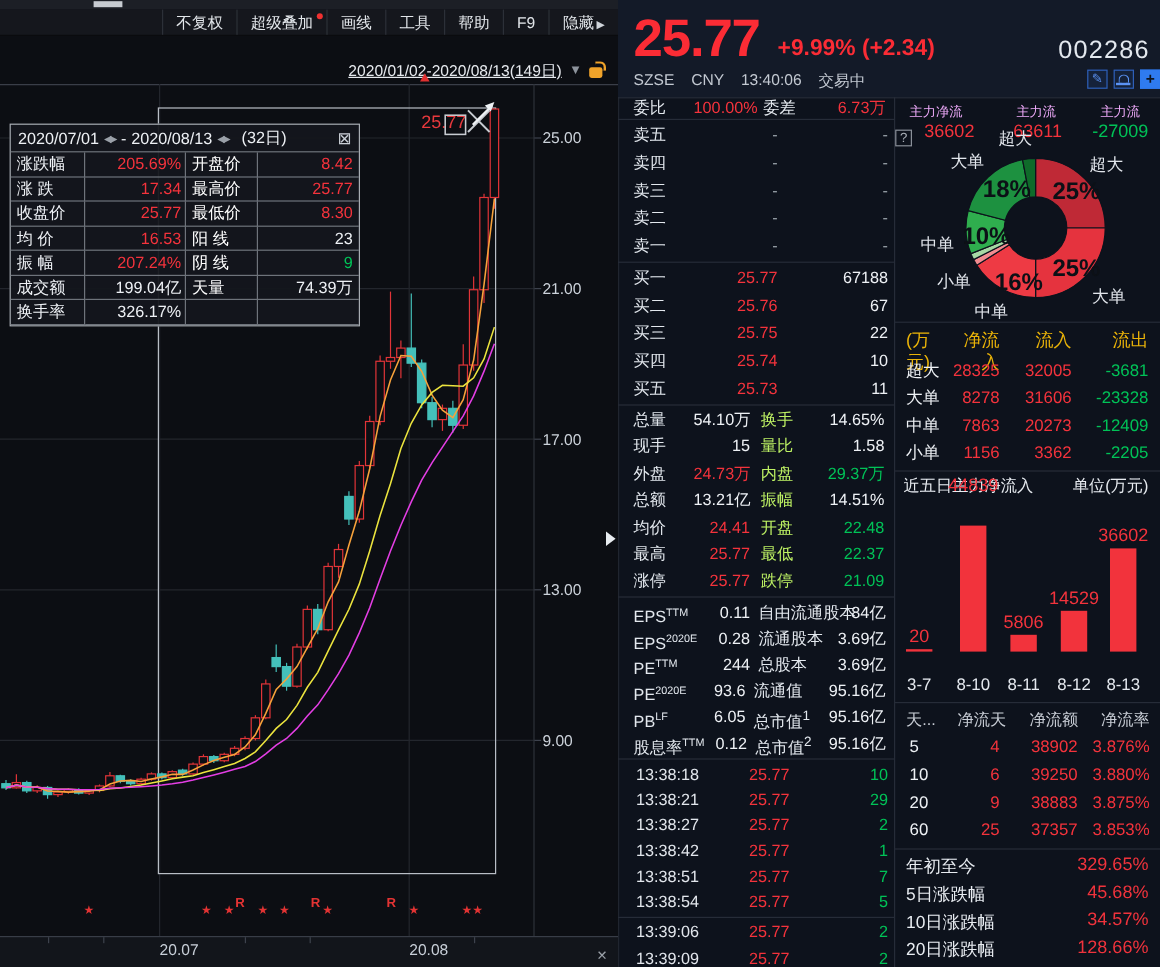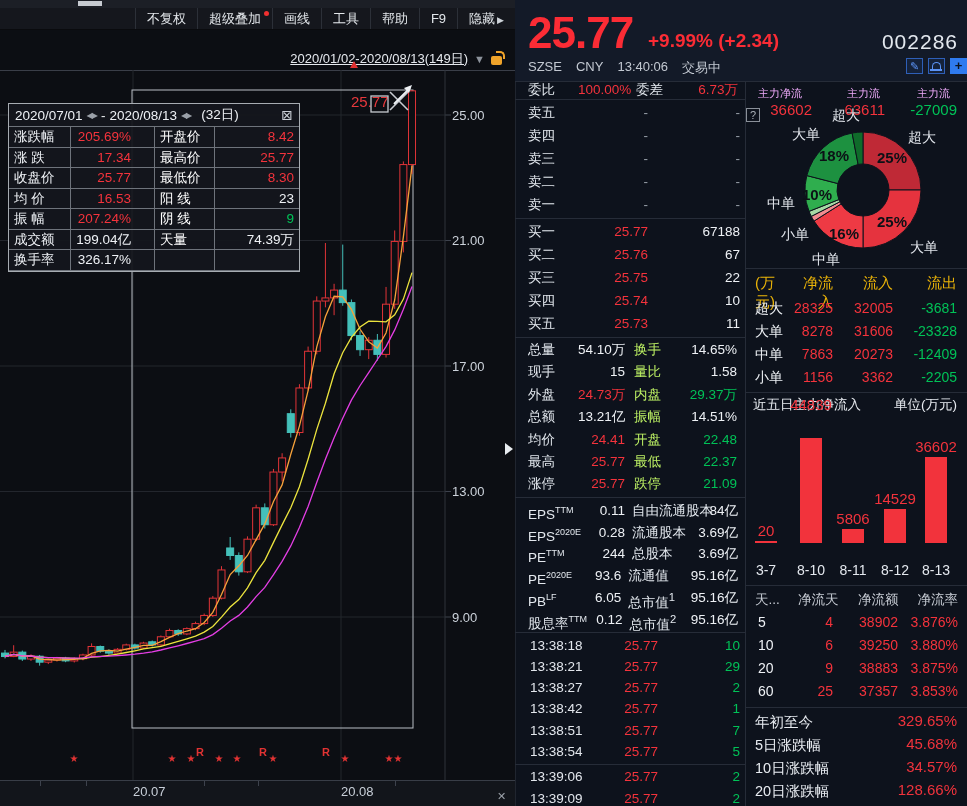--- a/index.html
+++ b/index.html
@@ -32,21 +32,21 @@
 
 .info-panel{position:absolute;left:8px;top:103px;width:292px;background:#14161cf2;border:1px solid #a7acb2}
 .ip-head{height:23px;display:flex;align-items:center;font-size:13.5px;color:#eef1f5;padding:0 6px;gap:4px;border-bottom:1px solid #6e737b}
 .ip-head .arrows{font-size:8px;color:#9aa0a8;letter-spacing:-1px}
 .ip-head .days{margin-left:6px}
 .ip-close{margin-left:auto;color:#c9ced6;font-size:14px}
 .ip-row{display:flex;height:20.5px;line-height:20.5px;font-size:13.5px}
 .ip-row>span{border-right:1px solid #6e737b;border-bottom:1px solid #6e737b;overflow:hidden;white-space:nowrap}
 .ip-row>span:last-child{border-right:none}
 .ip-l1{width:62px;padding-left:5px;color:#eef1f5}
-.ip-v1{width:84px;text-align:right;padding-right:23px}
+.ip-v1{width:84px;text-align:right;padding-right:3px}
 .ip-l2{width:60px;padding-left:5px;color:#ffffff}
 .ip-v2{flex:1;text-align:right;padding-right:5px}
 
 
 .rp-bg{position:absolute;left:515px;top:0;width:452px;height:806px;background:#0d121c;border-left:1px solid #20252f}
 .rp-head{position:absolute;left:515px;top:0;width:452px;height:81px;background:#131a28}
 .big-price{position:absolute;left:528px;top:8px;font-size:44px;font-weight:bold;color:#fb2c35;letter-spacing:-1px}
 .big-change{position:absolute;left:648px;top:30px;font-size:19px;font-weight:bold;color:#fb2c35}
 .stk-name{position:absolute;left:780px;top:5px;width:178px;text-align:right;font-size:21px;color:#eef2f6}
 .stk-code{position:absolute;left:780px;top:30px;width:178px;text-align:right;font-size:21px;color:#e3e8ee;letter-spacing:1px}
@@ -84,21 +84,21 @@
 .tk-p{width:43px;text-align:right}
 .tk-v{flex:1;text-align:right;padding-right:5px}
 .sect-div{height:1px;background:#262c38;margin:1.5px 0}
 
 
 .fs-lab{position:absolute;top:86px;font-size:11px;color:#f0abfc}
 .fs-val{position:absolute;top:101px;font-size:15px;text-align:right}
 .help{position:absolute;left:746px;top:108px;width:14px;height:14px;border:1px solid #8a9099;color:#aab0b8;font-size:11px;line-height:12px;text-align:center}
 #donut-svg{position:absolute;left:803px;top:130px}
 .cal{position:absolute;font-size:14px;color:#e2e6ec;white-space:nowrap}
-.pct{position:absolute;font-size:15px;font-weight:bold;color:#0c1016;white-space:nowrap}
+.pct{position:absolute;font-size:20px;font-weight:bold;color:#0c1016;white-space:nowrap}
 
 .ft-head{position:absolute;top:274px;font-size:15px;color:#eab308;text-align:right}
 .ft-cell{position:absolute;font-size:14px;text-align:right;white-space:nowrap}
 .bar-title{position:absolute;top:396px;font-size:13.5px;color:#e8ecf1;white-space:nowrap}
 .fbar{position:absolute;width:22px;background:#f2333c}
 .fval{position:absolute;width:70px;text-align:center;font-size:15px;color:#f2333c;white-space:nowrap}
 .fcat{position:absolute;width:44px;text-align:center;font-size:14px;color:#e4e8ee;top:562px}
 .pt-head{position:absolute;top:591px;font-size:13.5px;color:#c8cdd5;text-align:right;white-space:nowrap}
 .pt-cell{position:absolute;font-size:14px;text-align:right;white-space:nowrap}
 .pf-lab{position:absolute;font-size:14.5px;color:#e8ecf1;left:755px}

